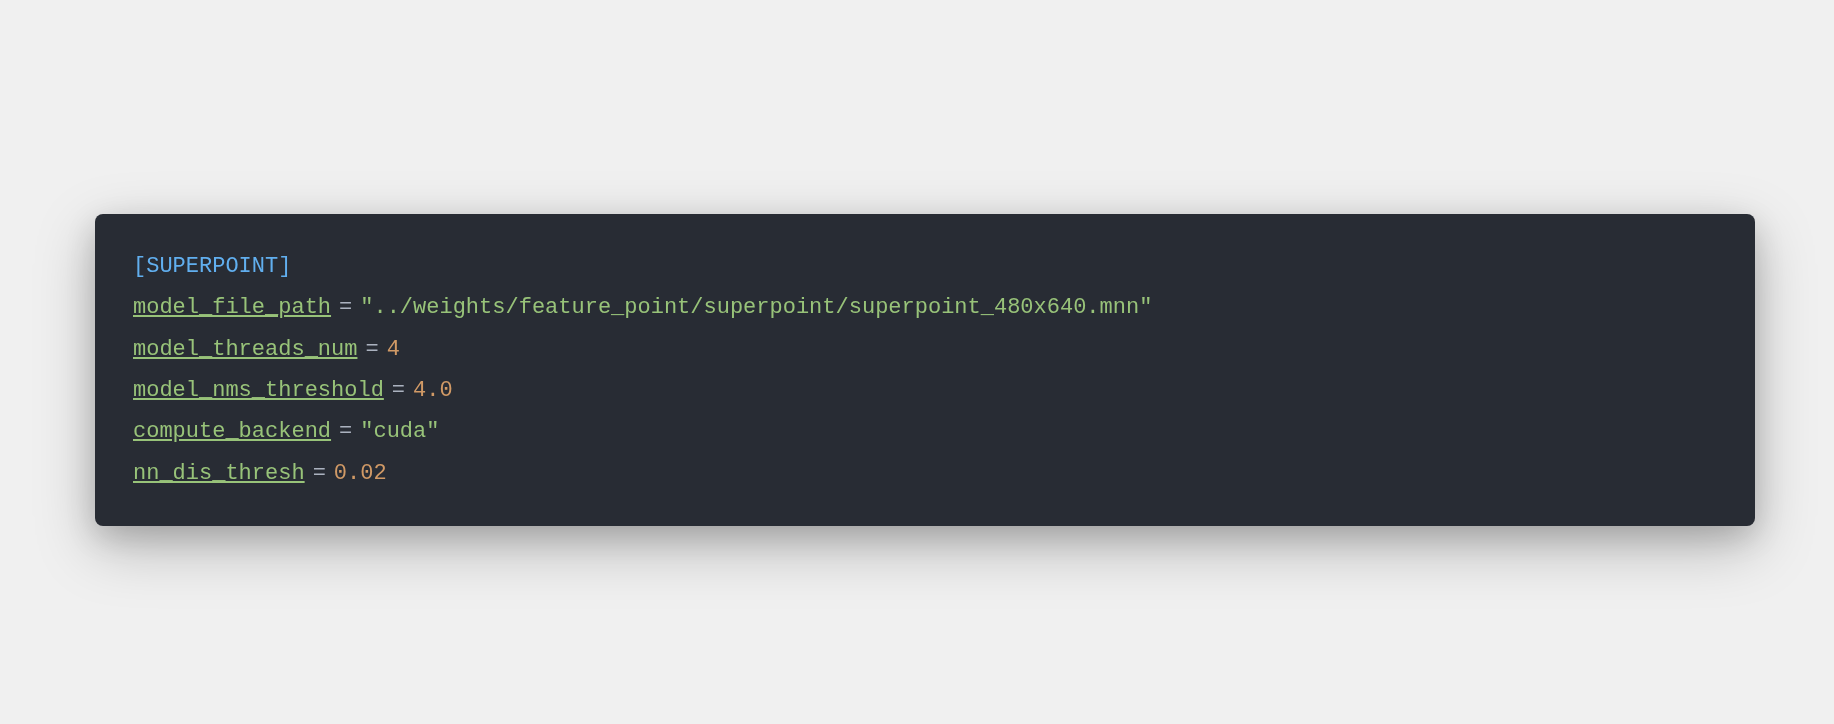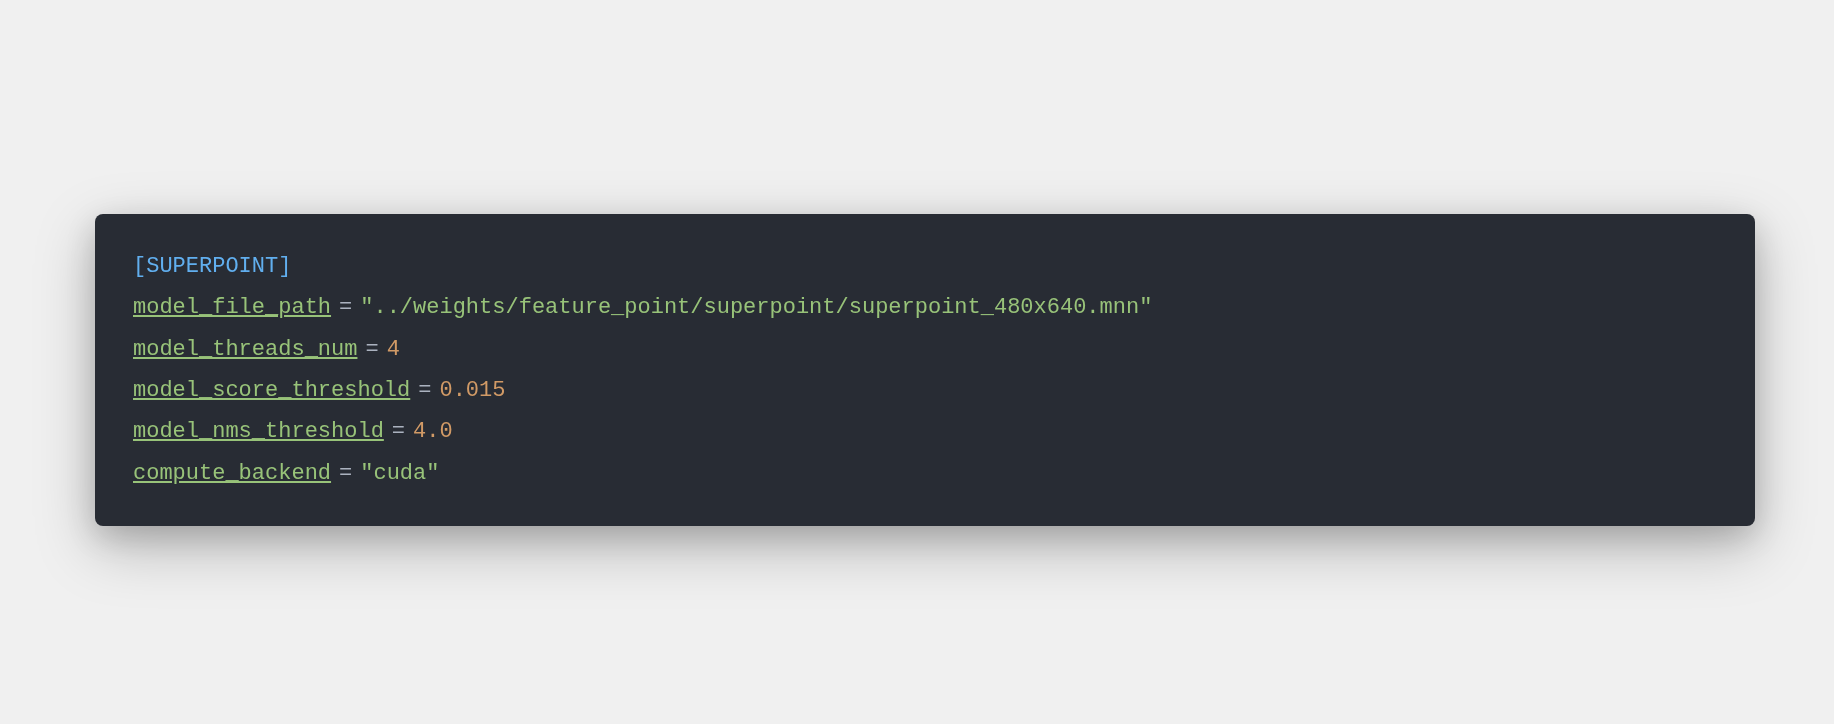--- a/index.html
+++ b/index.html
@@ -30,16 +30,16 @@
     .bracket { color: #abb2bf; }
     .comma { color: #abb2bf; }
   </style>
 </head>
 <body>
 
 <div class="code-block">
   <div class="line"><span class="section">[SUPERPOINT]</span></div>
   <div class="line"><span class="key">model_file_path</span><span class="equals">=</span><span class="string">"../weights/feature_point/superpoint/superpoint_480x640.mnn"</span></div>
   <div class="line"><span class="key">model_threads_num</span><span class="equals">=</span><span class="number">4</span></div>
-  <div class="line"><span class="key">model_score_threshold</span><span class="equals">=</span><span class="number">0.015</span></div>
   <div class="line"><span class="key">model_nms_threshold</span><span class="equals">=</span><span class="number">4.0</span></div>
   <div class="line"><span class="key">compute_backend</span><span class="equals">=</span><span class="string">"cuda"</span></div>
+  <div class="line"><span class="key">nn_dis_thresh</span><span class="equals">=</span><span class="number">0.02</span></div>
 </div>
 
 </body></html>

